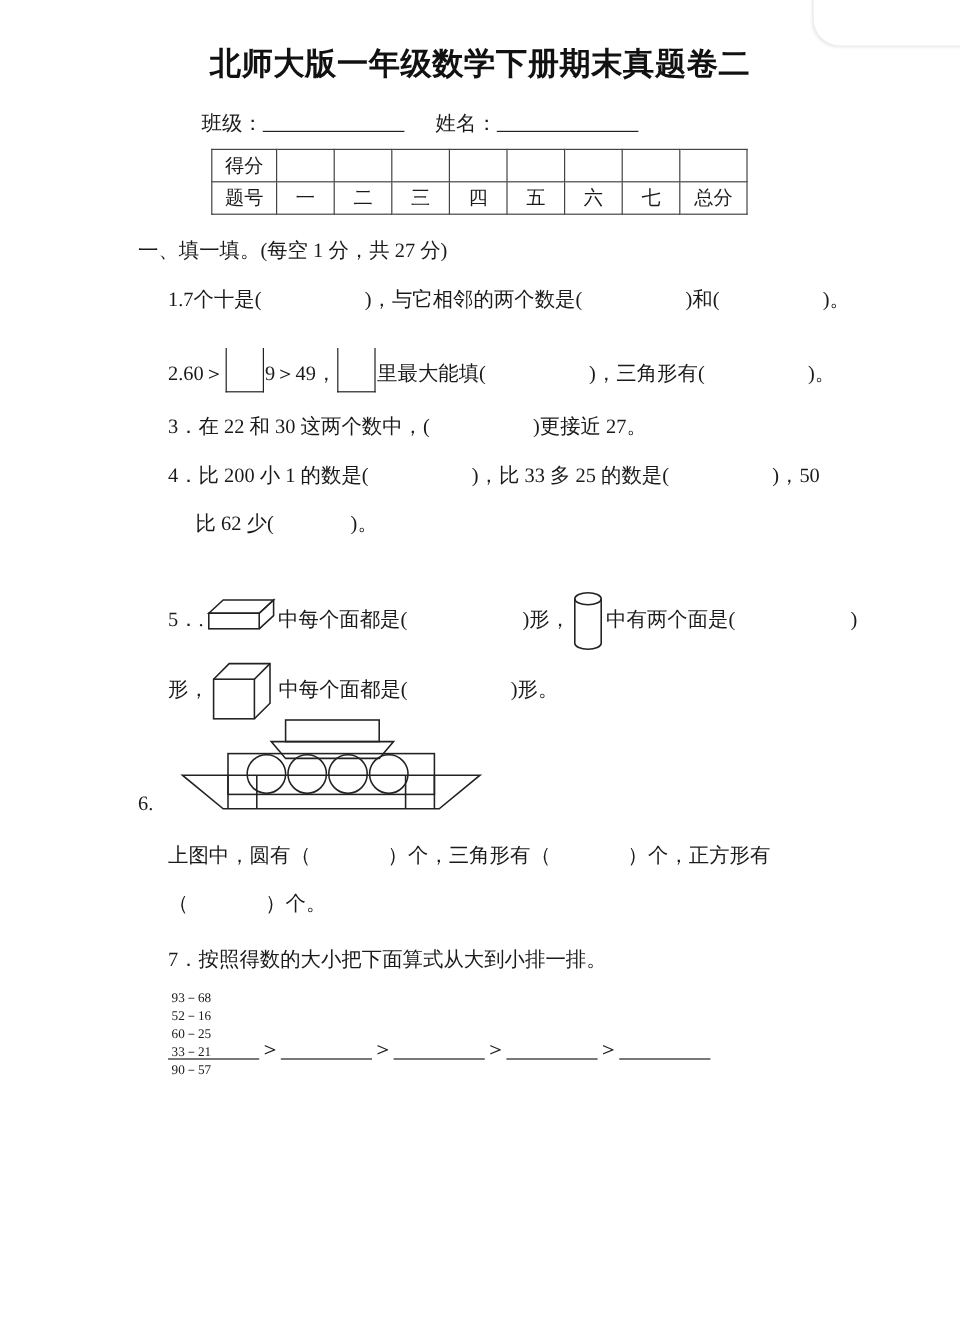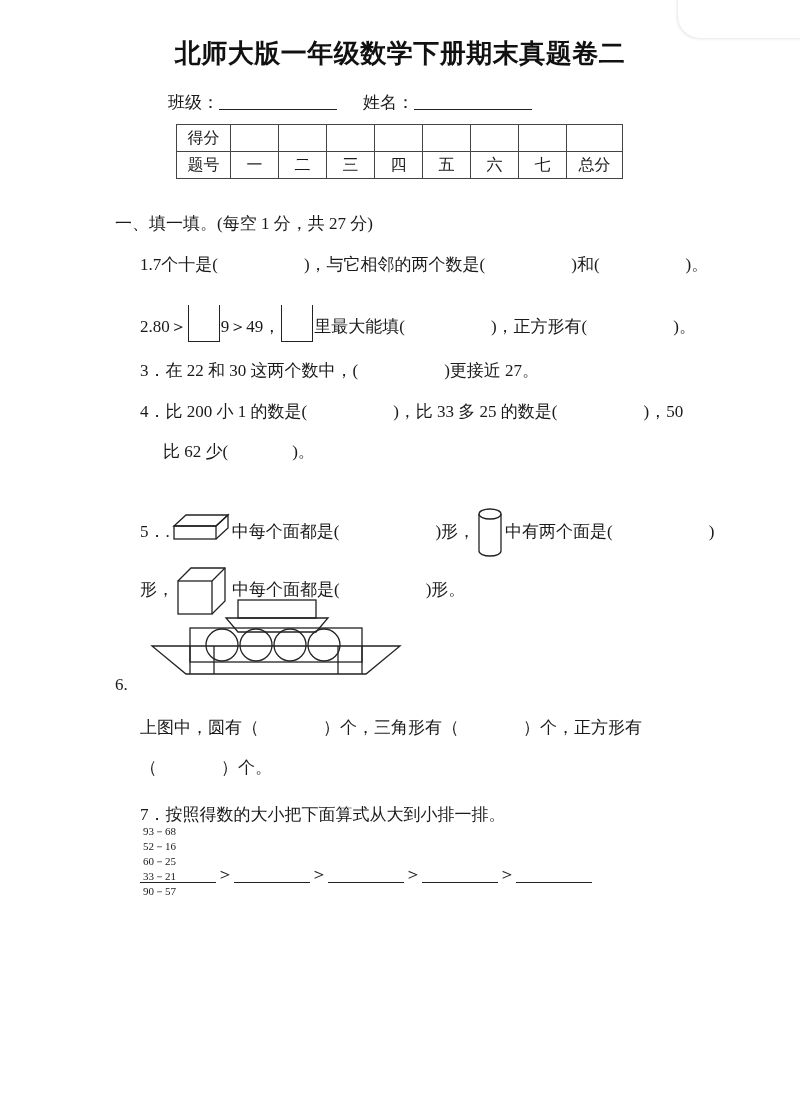--- a/index.html
+++ b/index.html
@@ -84,21 +84,20 @@
   table.score td.lbl { width: 54px; }
   table.score td.num { width: 48px; }
   table.score td.tot { width: 56px; }
 
   
   .q {
     position: absolute;
     font-size: 17px;
     line-height: 30px;
     white-space: nowrap;
-    margin-top: 15px;
   }
   .sect { left: 115px; font-size: 17px; }
   .indent { left: 140px; }
 
   .blank-sm { display: inline-block; width: 64px; }
   .blank-md { display: inline-block; width: 86px; }
   .blank-lg { display: inline-block; width: 96px; }
 
   
   .sqbox {
@@ -190,21 +189,21 @@
   </tbody>
     </table>
 
   <div class="q sect" style="top:194px">一、填一填。(每空 1 分，共 27 分)</div>
 
   <div class="q indent" style="top:235px">
     <span>1.</span><span>7个十是(</span><span class="blank-md"></span><span>)，与它相邻的两个数是(</span><span class="blank-md"></span><span>)和(</span><span class="blank-md"></span><span>)。</span>
   </div>
 
   <div class="q indent" style="top:290px">
-    <span>2.</span><span>80＞</span><span class="sqbox"></span><span>9＞49，</span><span class="sqbox"></span><span>里最大能填(</span><span class="blank-md"></span><span>)，正方形有(</span><span class="blank-md"></span><span>)。</span>
+    <span>2.</span><span>60＞</span><span class="sqbox"></span><span>9＞49，</span><span class="sqbox"></span><span>里最大能填(</span><span class="blank-md"></span><span>)，三角形有(</span><span class="blank-md"></span><span>)。</span>
   </div>
 
   <div class="q indent" style="top:341px">
     <span>3．</span><span>在 22 和 30 这两个数中，(</span><span class="blank-md"></span><span>)更接近 27。</span>
   </div>
 
   <div class="q indent" style="top:382px">
     <span>4．</span><span>比 200 小 1 的数是(</span><span class="blank-md"></span><span>)，比 33 多 25 的数是(</span><span class="blank-md"></span><span>)，50</span>
   </div>
   <div class="q" style="top:422px; left:163px">

